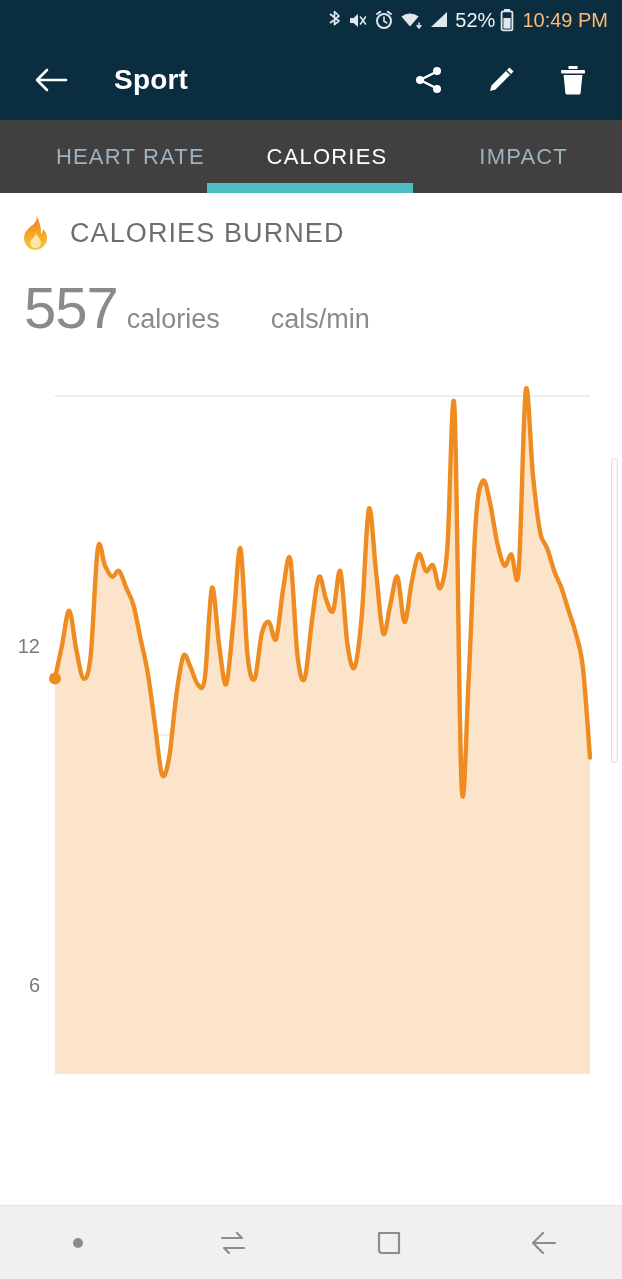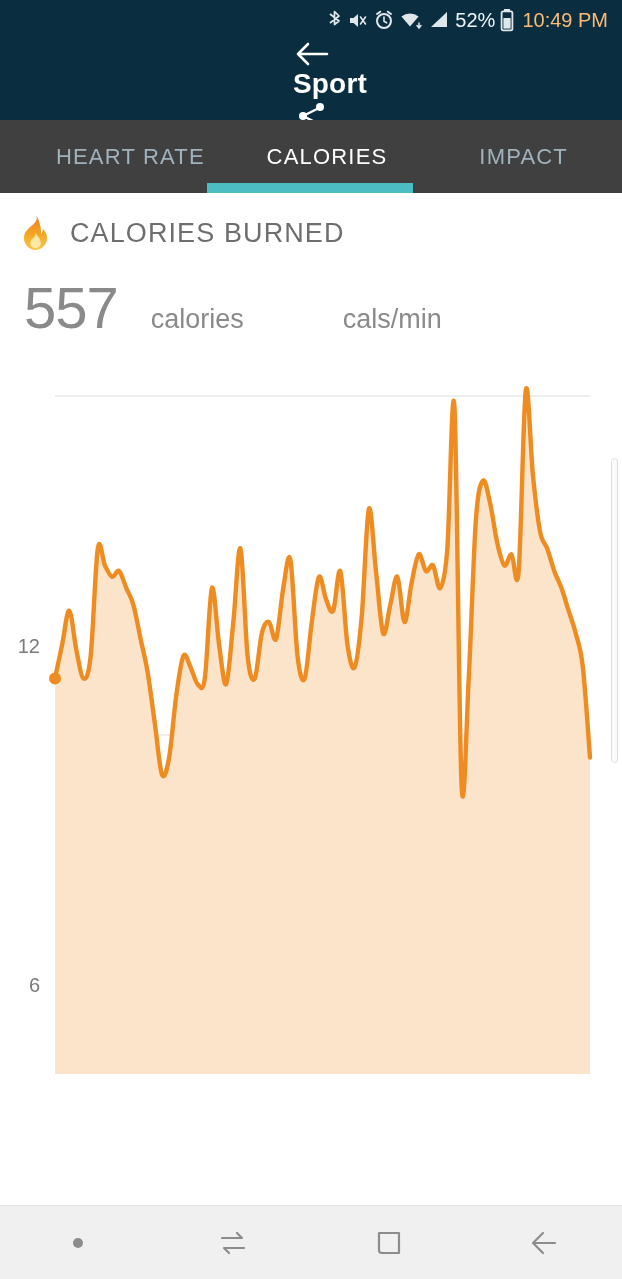--- a/index.html
+++ b/index.html
@@ -17,21 +17,21 @@
     display:flex; align-items:center; justify-content:flex-end;
     padding-right:14px; gap:5px;
   }
   .statusbar .sicon{ display:inline-flex; align-items:center; }
   .sb-battpct{ font-size:20px; color:#eef3f5; margin-left:1px;}
   .sb-clock{ font-size:20px; color:#fdba74; margin-left:3px;}
 
   
   .appbar{
     height:80px; background:#0a2e40;
-    display:flex; align-items:center; padding:0 22px 0 24px;flex-direction:column;
+    display:flex; align-items:center; padding:0 22px 0 24px;
   }
   .appbar .title{
     color:#ffffff; font-size:28px; font-weight:bold; margin-left:36px; letter-spacing:.2px;
   }
   .appbar .spacer{ flex:1 }
   .appbar .act{ width:54px; height:54px; display:flex; align-items:center; justify-content:center; }
   .appbar .act + .act{ margin-left:18px; }
 
   
   .tabs{
@@ -52,21 +52,21 @@
 
   .section-head{
     display:flex; align-items:center; padding:22px 0 0 20px;
   }
   .flame{ width:30px; height:36px; display:block; }
   .section-title{
     margin-left:20px; font-size:27px; letter-spacing:1.1px; color:#6e6e6e;
   }
 
   .stats{
-    display:flex; align-items:baseline; padding:28px 0 0 24px;gap:24px;
+    display:flex; align-items:baseline; padding:28px 0 0 24px;
   }
   .stat-num{ font-size:58px; color:#8a8a8a; font-weight:300; letter-spacing:-1px; line-height:1; }
   .stat-unit{ font-size:27px; color:#8a8a8a; margin-left:9px; }
   .stat-gap{ width:42px; }
 
   
   .chart-wrap{ position:relative; margin-top:26px; height:760px; }
   .chart-svg{ display:block; position:absolute; left:0; top:0; }
   .ylabel{
     position:absolute; font-size:20px; color:#7a7a7a; text-align:right; width:40px;

